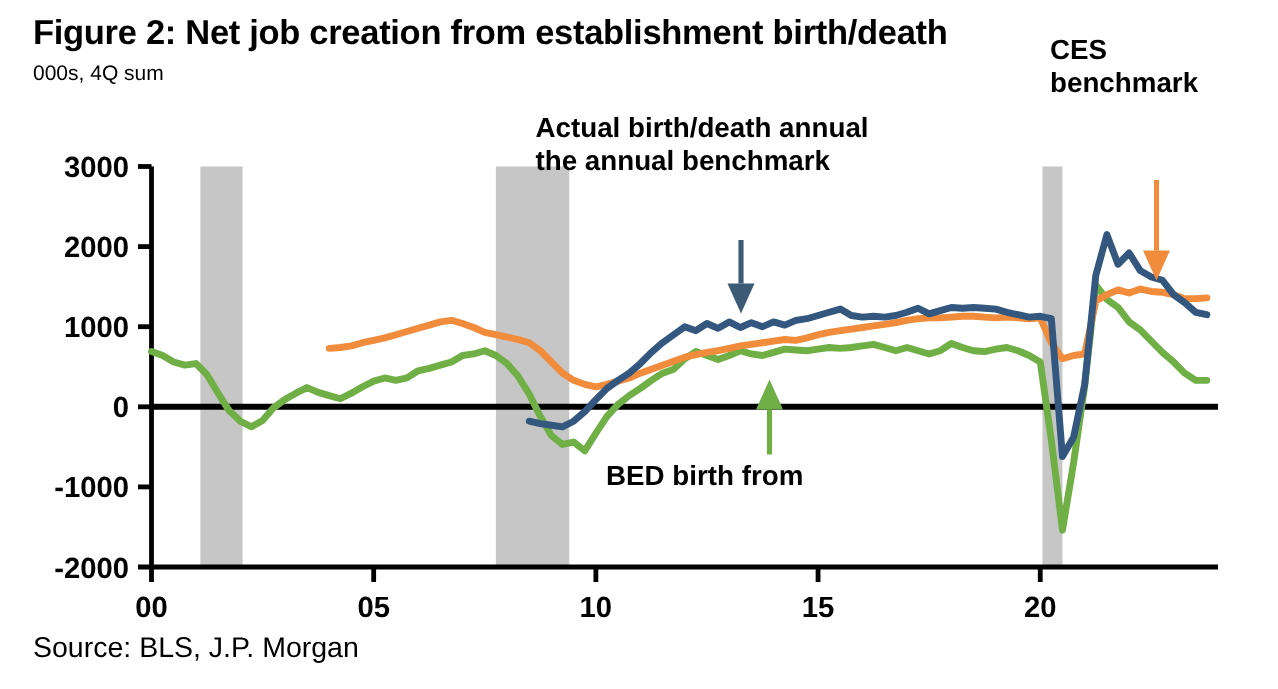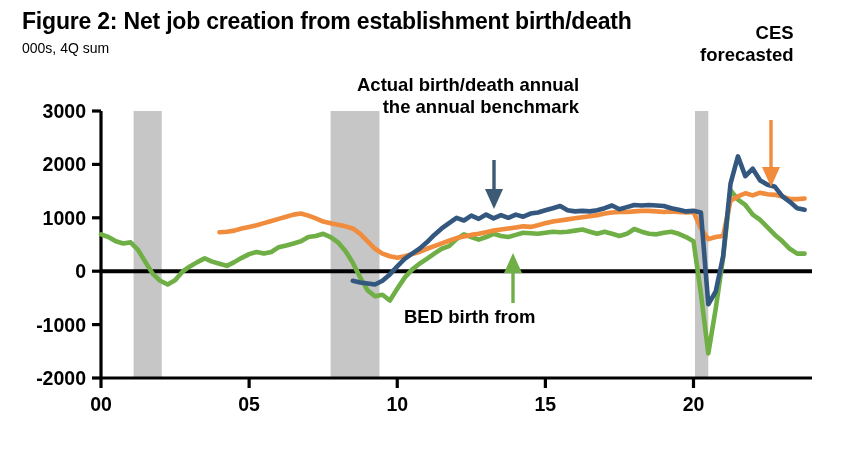--- a/index.html
+++ b/index.html
@@ -43,21 +43,21 @@
     top: 422px;
     font-size: 19px;
     font-weight: normal;
     white-space: nowrap;
   }
   .annot {
     position: absolute;
     font-size: 18.5px;
     font-weight: bold;
     line-height: 1.18;
-    text-align: right;
+    text-align: left;
     white-space: nowrap;
   }
   #annot-ces-actual {
     left: 357px;
     top: 74px;
   }
   #annot-ces-forecast {
     left: 700px;
     top: 22px;
   }
@@ -131,21 +131,22 @@
       <polygon points="504,273 522,273 513,253" fill="#6FAF46"></polygon>
     </svg>
 
   <div class="annot" id="annot-ces-actual">
     <div>Actual birth/death annual</div>
     <div>the annual benchmark</div>
   </div>
 
   <div class="annot" id="annot-ces-forecast">
     <div>CES</div>
-    <div>forecasted</div>
+    <div>benchmark</div>
   </div>
 
   <div class="annot" id="annot-bed">
     <div>BED birth from</div>
   </div>
 
+  <div class="source">Source: BLS, J.P. Morgan</div>
 
 </div>
 
 </body></html>

